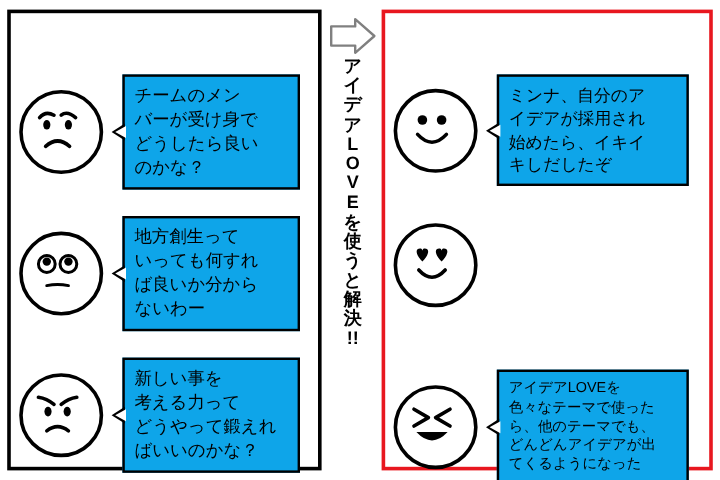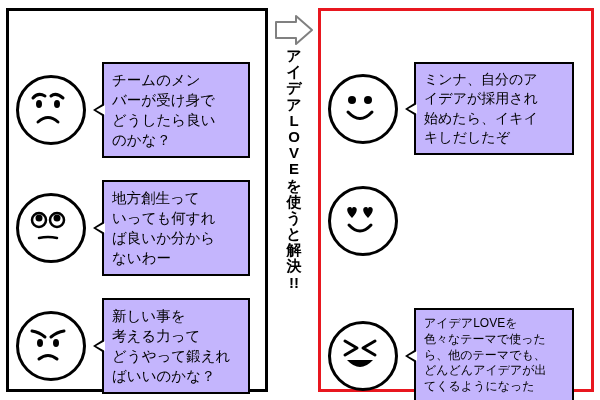--- a/index.html
+++ b/index.html
@@ -92,21 +92,21 @@
     border-radius: 50%;
     background: #ffffff;
     flex: none;
   }
   .face svg { display: block; }
 
   
   .bubble {
     position: relative;
     border: 2px solid #000000;
-    background: #c4b5fd;
+    background: #0ea5e9;
     box-sizing: border-box;
     padding: 6px 8px;
     color: #000000;
     text-align: left;
   }
   .bubble .txt {
     display: block;
     white-space: pre-line;
   }
   

